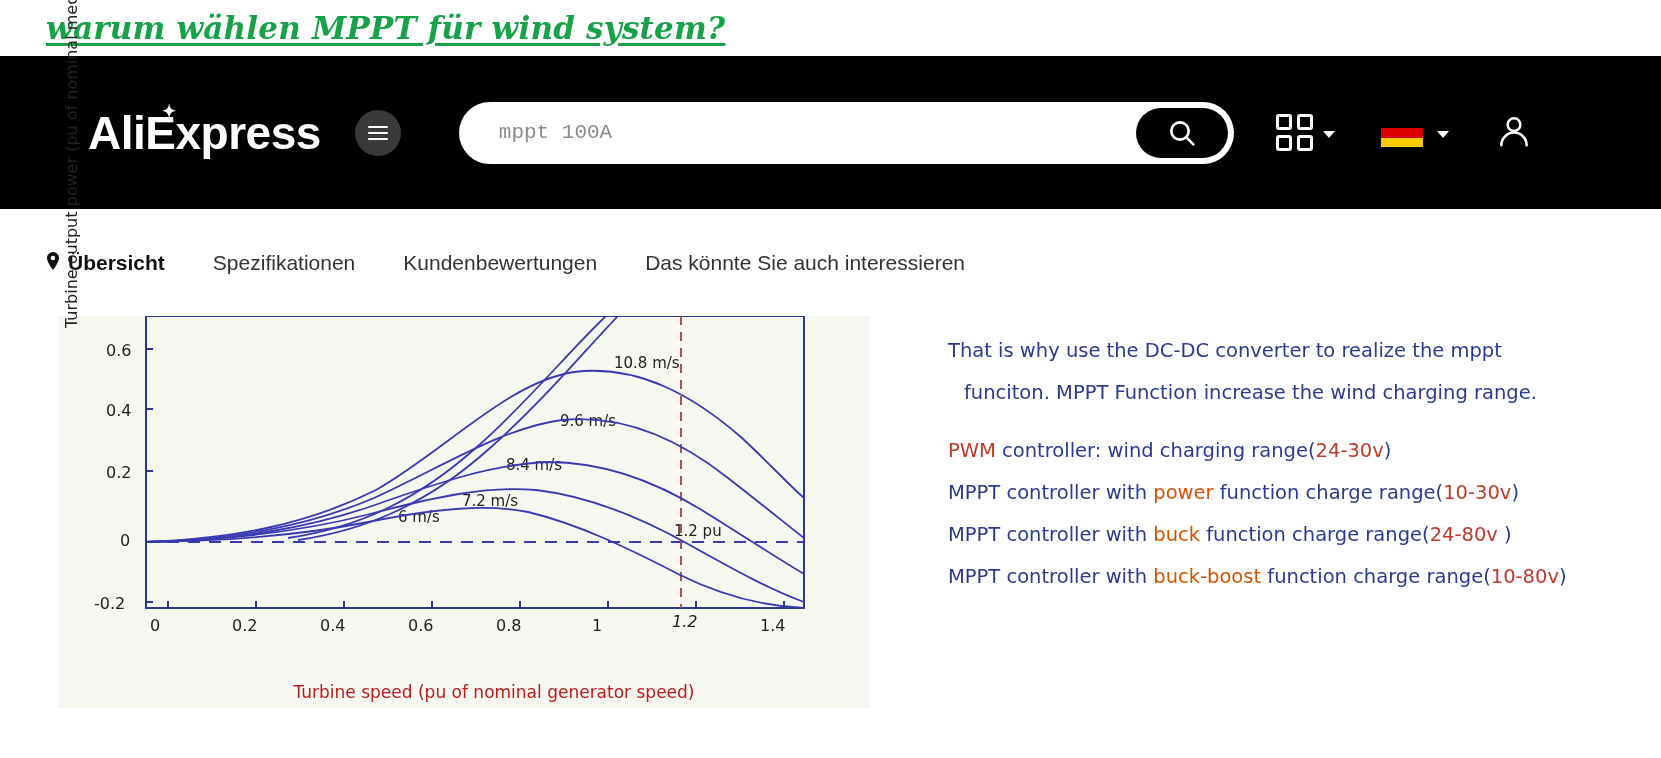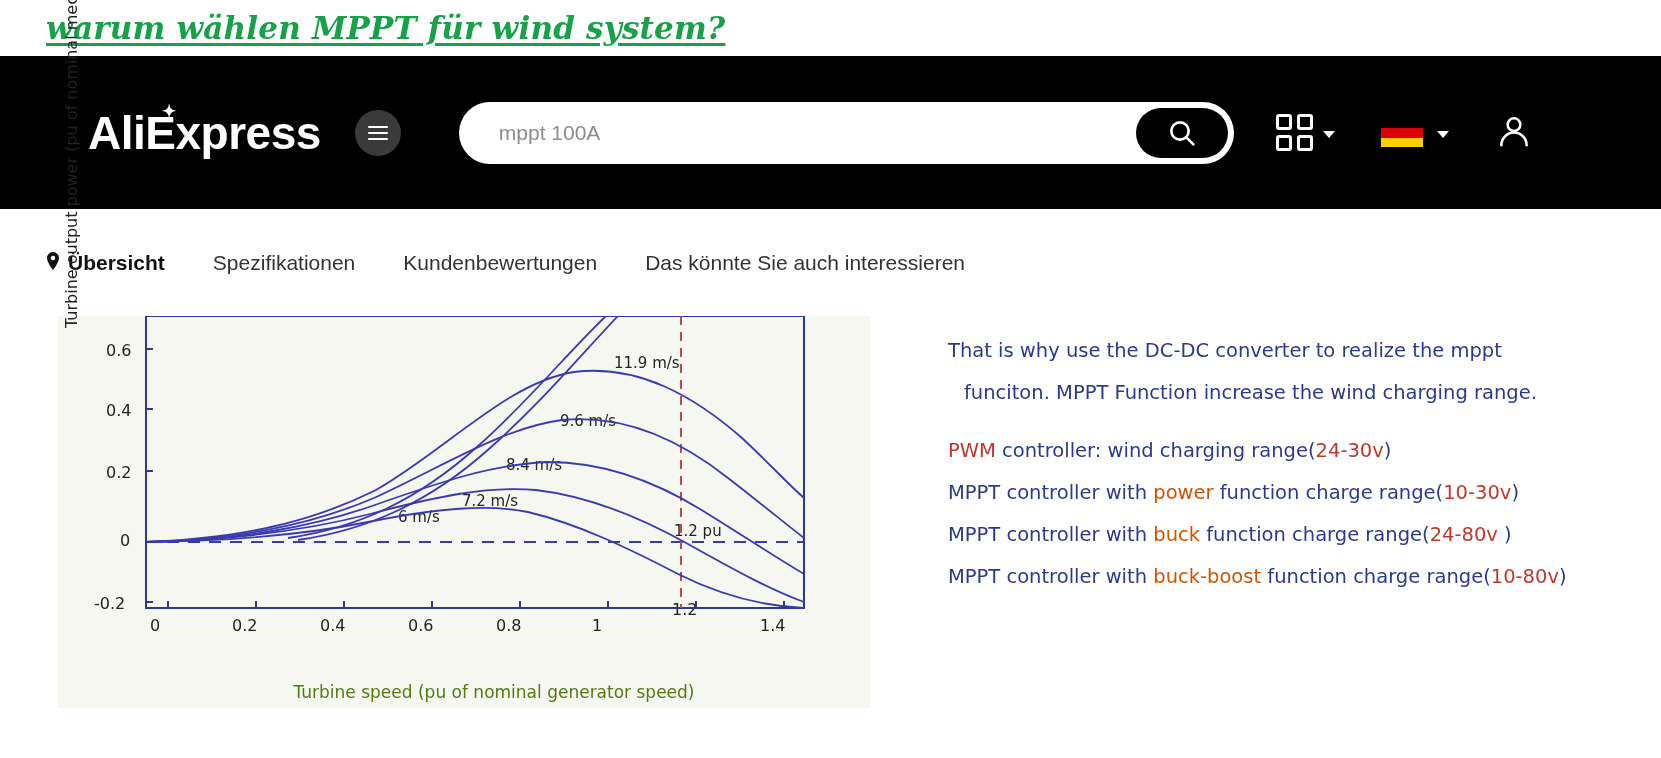--- a/index.html
+++ b/index.html
@@ -87,21 +87,21 @@
     position: relative;
     padding-left: 38px;
   }
   .search-input {
     border: none;
     outline: none;
     background: transparent;
     font-size: 21px;
     color: #8c8c8c;
     width: 600px;
-    font-family: Liberation Sans, sans-serif;
+    font-family: Liberation Mono, monospace;
   }
   .search-btn {
     position: absolute;
     right: 6px; top: 6px;
     width: 92px; height: 50px;
     background: #000000;
     border-radius: 25px;
     display: flex;
     align-items: center;
     justify-content: center;
@@ -214,21 +214,21 @@
     color: #222;
     white-space: nowrap;
     font-family: "DejaVu Sans", sans-serif;
   }
   .x-axis-title {
     position: absolute;
     left: 0; right: 0;
     bottom: 6px;
     text-align: center;
     font-size: 17px;
-    color: #4d7c0f;
+    color: #b91c1c;
     font-family: "DejaVu Sans", sans-serif;
     padding-left: 60px;
     margin-top: 20px;
   }
   .ytick, .xtick {
     position: absolute;
     font-size: 16px;
     color: #222;
     font-family: "DejaVu Sans", sans-serif;
   }
@@ -337,24 +337,24 @@
         <div class="ytick" style="left:48px; top:147px;">0.2</div>
         <div class="ytick" style="left:62px; top:215px;">0</div>
         <div class="ytick" style="left:36px; top:278px;">-0.2</div>
 
         <div class="xtick" style="left:92px;  top:300px;">0</div>
         <div class="xtick" style="left:174px; top:300px;">0.2</div>
         <div class="xtick" style="left:262px; top:300px;">0.4</div>
         <div class="xtick" style="left:350px; top:300px;">0.6</div>
         <div class="xtick" style="left:438px; top:300px;">0.8</div>
         <div class="xtick" style="left:534px; top:300px;">1</div>
-        <div class="xtick" style="left:614px; top:284px;">1.2</div>
+        <div class="xtick" style="left:614px; top:296px;font-style:italic;">1.2</div>
         <div class="xtick" style="left:702px; top:300px;">1.4</div>
 
-        <div class="curve-label" style="left:556px; top:38px;">11.9 m/s</div>
+        <div class="curve-label" style="left:556px; top:38px;">10.8 m/s</div>
         <div class="curve-label" style="left:502px; top:96px;">9.6 m/s</div>
         <div class="curve-label" style="left:448px; top:140px;">8.4 m/s</div>
         <div class="curve-label" style="left:404px; top:176px;">7.2 m/s</div>
         <div class="curve-label" style="left:340px; top:192px;">6 m/s</div>
         <div class="curve-label" style="left:616px; top:206px;">1.2 pu</div>
 
         <svg width="812" height="392" viewBox="0 0 812 392" style="position:absolute; left:0; top:0;">
 
           <rect x="88" y="0" width="658" height="292" fill="none" stroke="#2b3a8f" stroke-width="2"></rect>
 

